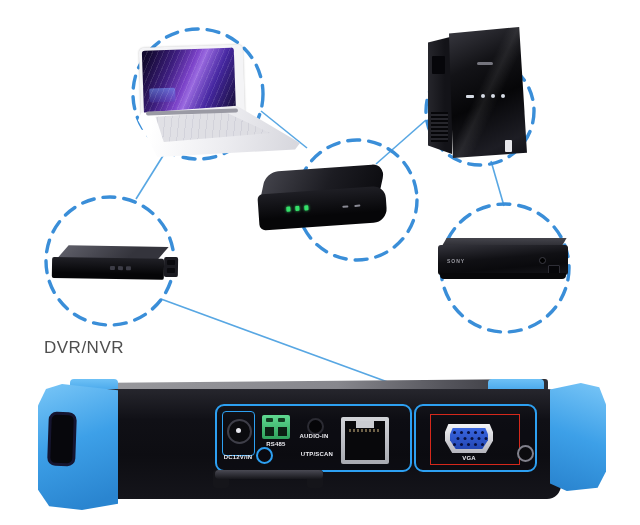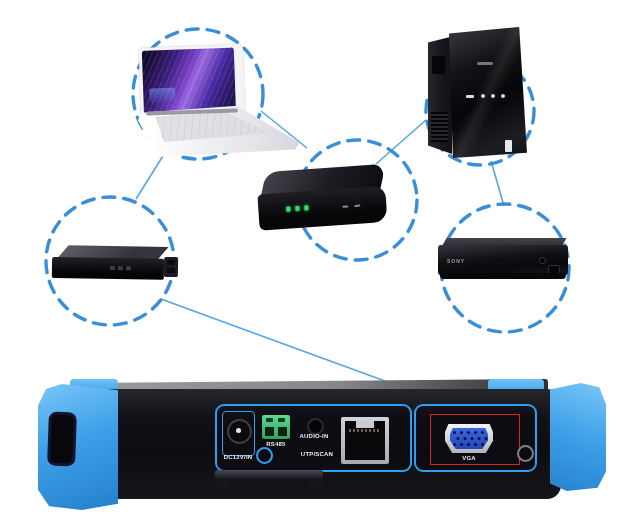--- a/index.html
+++ b/index.html
@@ -197,20 +197,21 @@
     <div class="dvr-front">
       <div class="dvr-btn" style="left:58px;"></div>
       <div class="dvr-btn" style="left:66px;"></div>
       <div class="dvr-btn" style="left:74px;"></div>
     </div>
     <div class="dvr-cap">
       <div class="dvr-capslot" style="left:3px;top:3px;"></div>
       <div class="dvr-capslot" style="left:3px;top:11px;"></div>
     </div>
   </div>
+  <div class="abs caption">DVR/NVR</div>
 
   <div class="abs sony">
     <div class="sony-top"></div>
     <div class="sony-body">
       <span class="sony-brand">SONY</span>
       <span class="sony-btn"></span>
       <span class="sony-eject"></span>
     </div>
     <div class="sony-lip"></div>
   </div>

